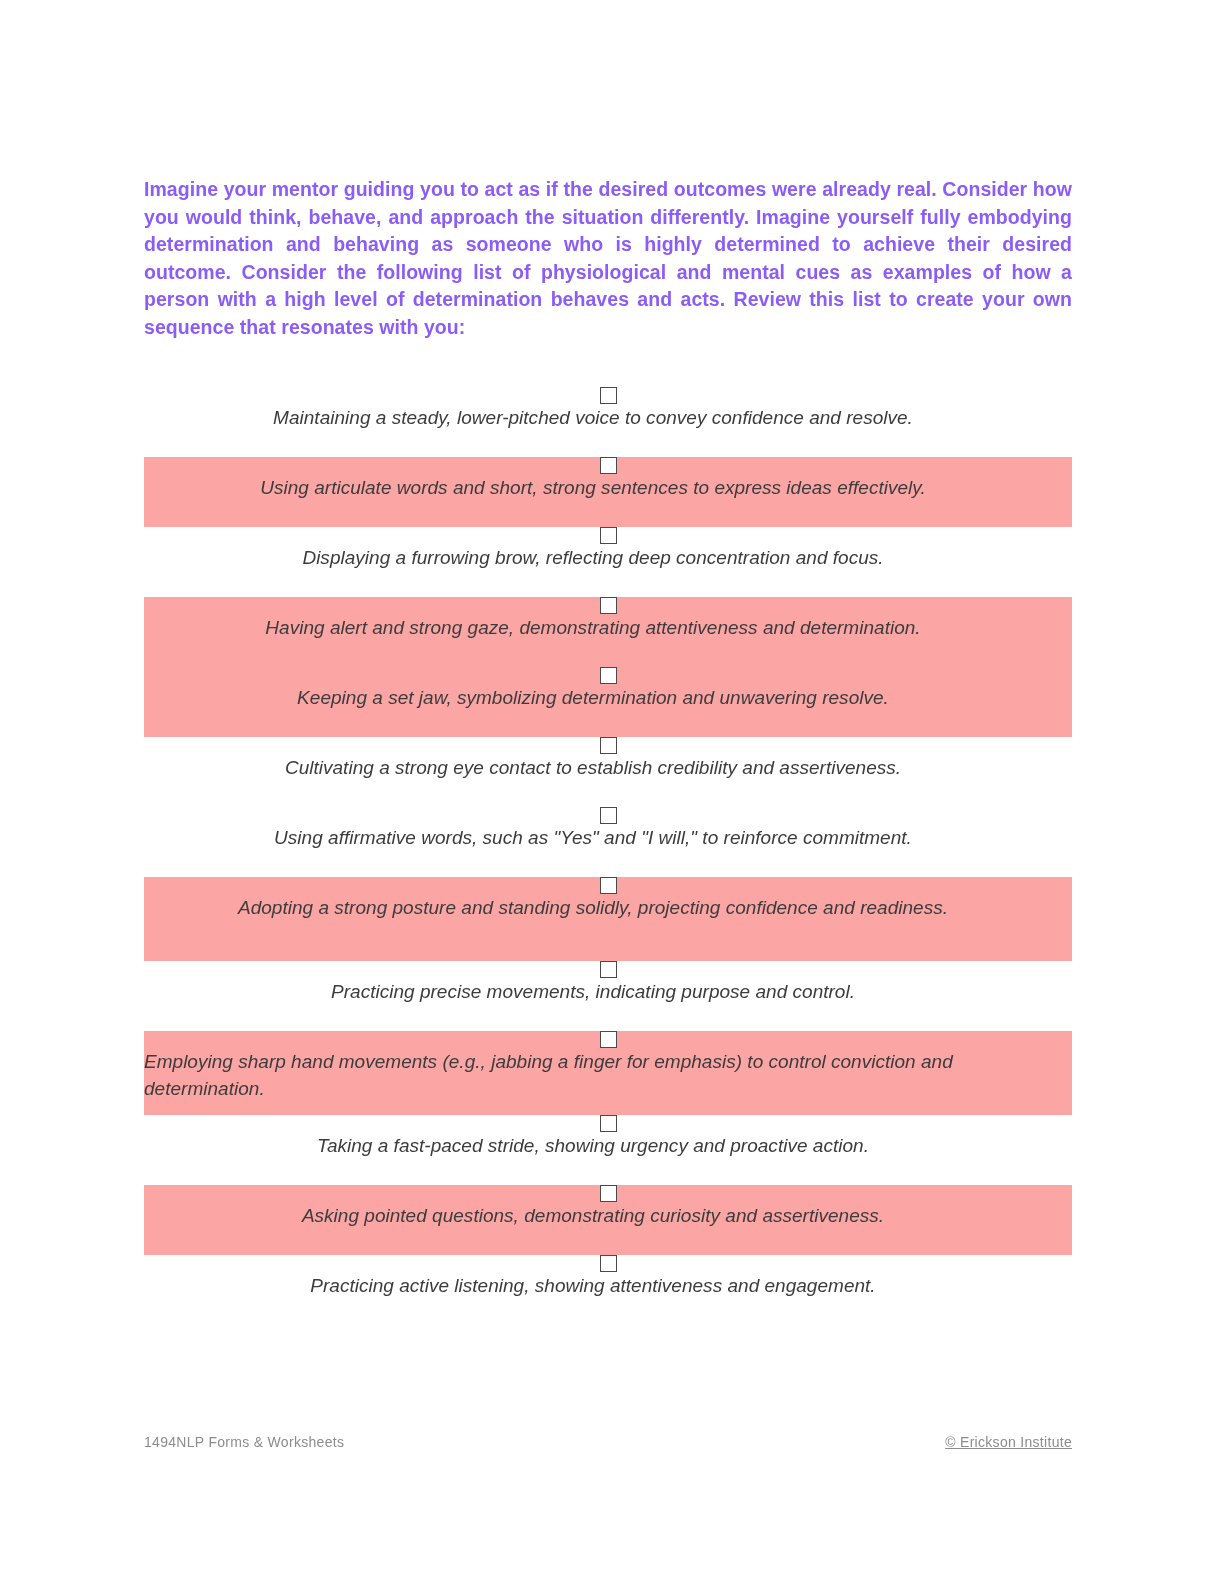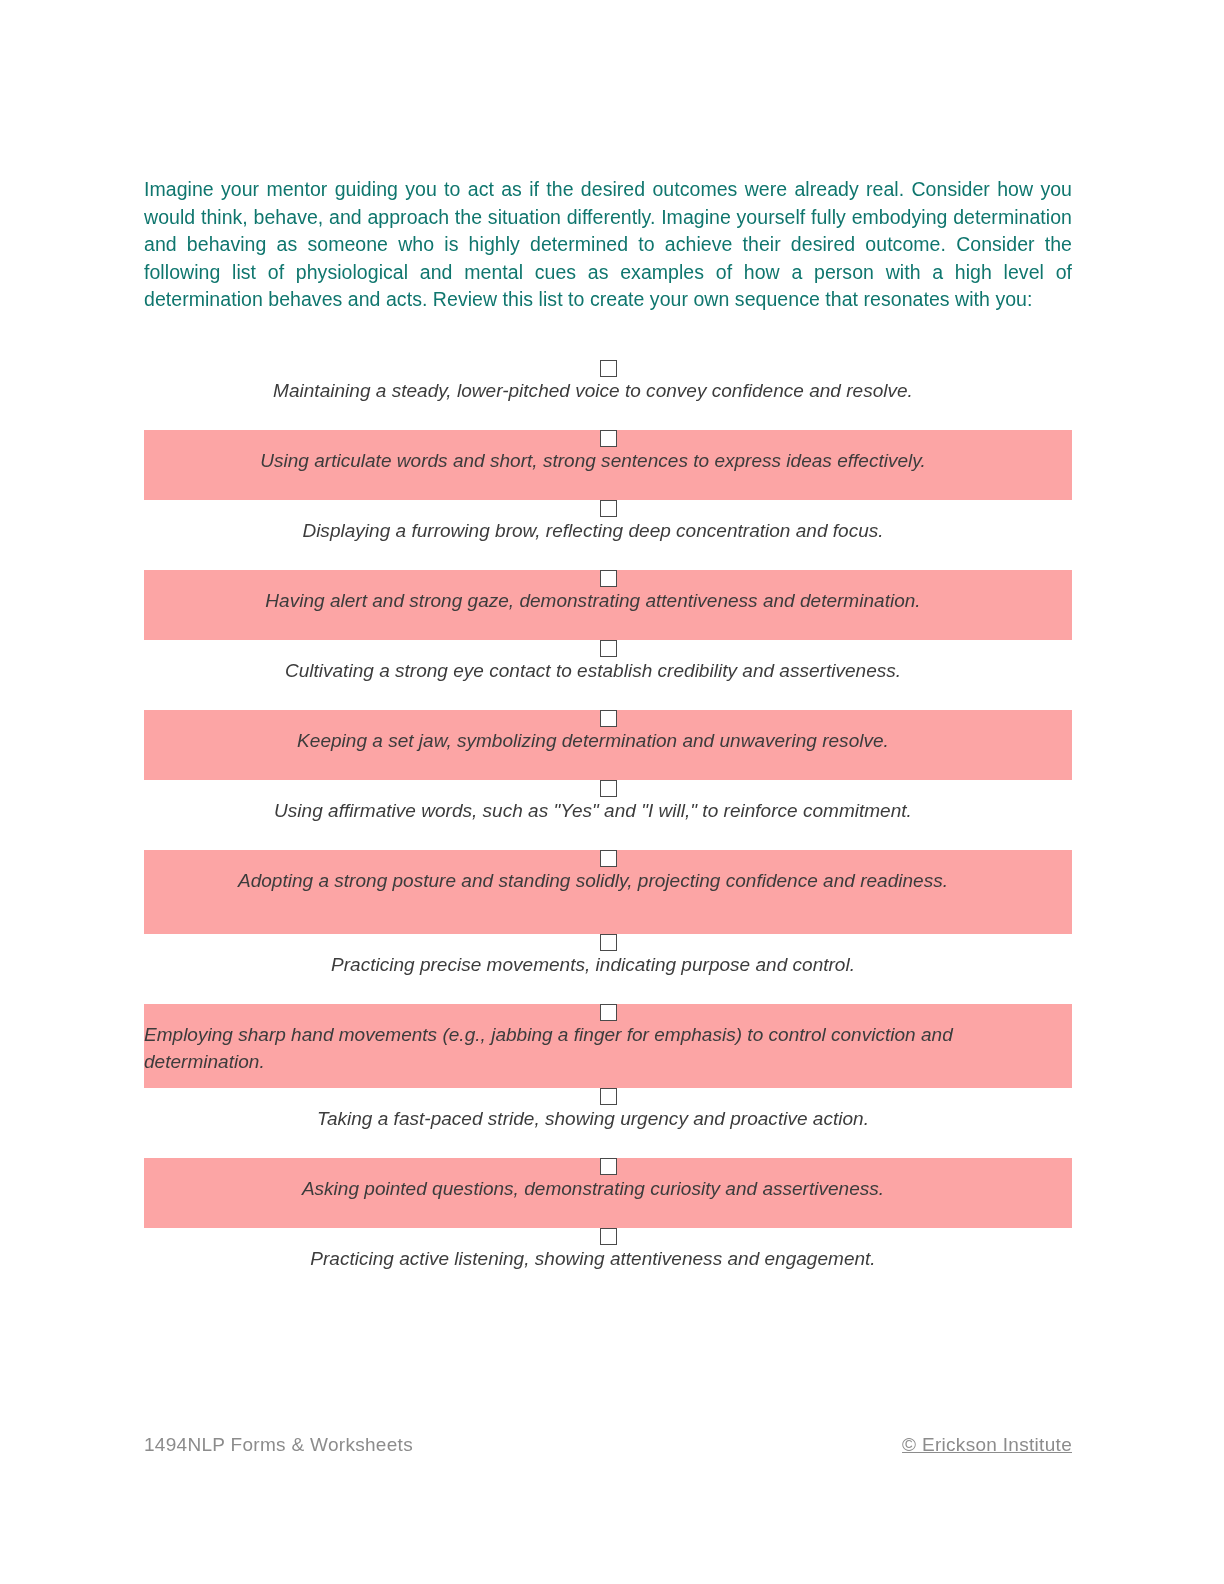--- a/index.html
+++ b/index.html
@@ -29,24 +29,24 @@
     position: absolute;
     left: 144px;
     top: 176px;
     width: 928px;
   }
 
   .intro {
     font-size: 19.5px;
     line-height: 27.5px;
     text-align: justify;
-    color: #0f766e;
+    color: #8b5cf6;
     letter-spacing: 0.05px;
     margin: 0;
-    font-weight: 400;
+    font-weight: 700;
   }
 
   .checklist {
     margin-top: 46px;
     width: 928px;
   }
 
   .row {
     display: flex;
     align-items: center;
@@ -90,21 +90,21 @@
     letter-spacing: 0.02px;
   }
 
   .footer {
     position: absolute;
     left: 144px;
     top: 1434px;
     width: 928px;
     display: flex;
     align-items: baseline;
-    font-size: 19px;
+    font-size: 14px;
     color: #8c8c8c;
     letter-spacing: 0.3px;
   }
   .footer .f-left {
     flex: 0 0 auto;
     text-align: left;
   }
   .footer .f-center {
     flex: 1 1 auto;
     text-align: left;
@@ -143,31 +143,31 @@
             <span class="checkbox"></span>
           </div>
           <div class="row-text">Displaying a furrowing brow, reflecting deep concentration and focus.</div>
         </div>
         <div class="row shaded">
           <div class="checkbox-cell">
             <span class="checkbox"></span>
           </div>
           <div class="row-text">Having alert and strong gaze, demonstrating attentiveness and determination.</div>
         </div>
+        <div class="row shaded">
+          <div class="checkbox-cell">
+            <span class="checkbox"></span>
+          </div>
+          <div class="row-text">Keeping a set jaw, symbolizing determination and unwavering resolve.</div>
+        </div>
         <div class="row">
           <div class="checkbox-cell">
             <span class="checkbox"></span>
           </div>
           <div class="row-text">Cultivating a strong eye contact to establish credibility and assertiveness.</div>
-        </div>
-        <div class="row shaded">
-          <div class="checkbox-cell">
-            <span class="checkbox"></span>
-          </div>
-          <div class="row-text">Keeping a set jaw, symbolizing determination and unwavering resolve.</div>
         </div>
         <div class="row">
           <div class="checkbox-cell">
             <span class="checkbox"></span>
           </div>
           <div class="row-text">Using affirmative words, such as "Yes" and "I will," to reinforce commitment.</div>
         </div>
         <div class="row shaded tall">
           <div class="checkbox-cell">
             <span class="checkbox"></span>

